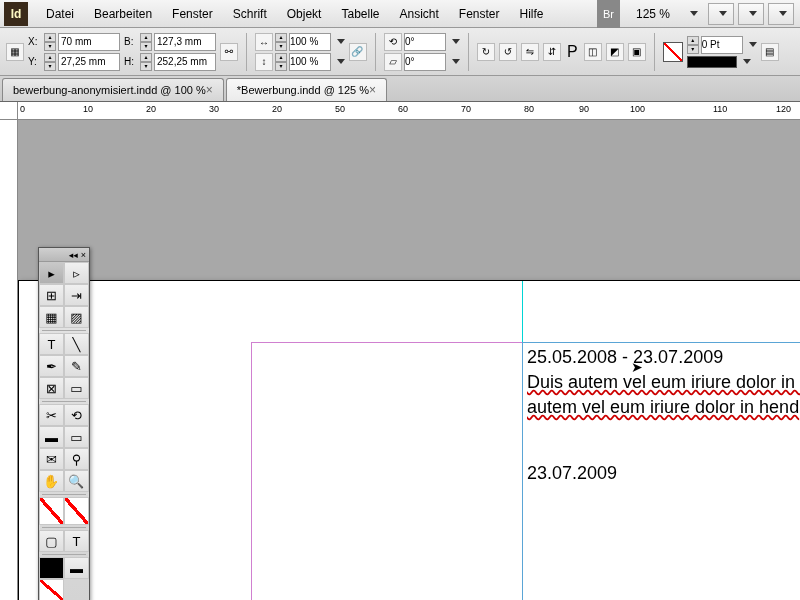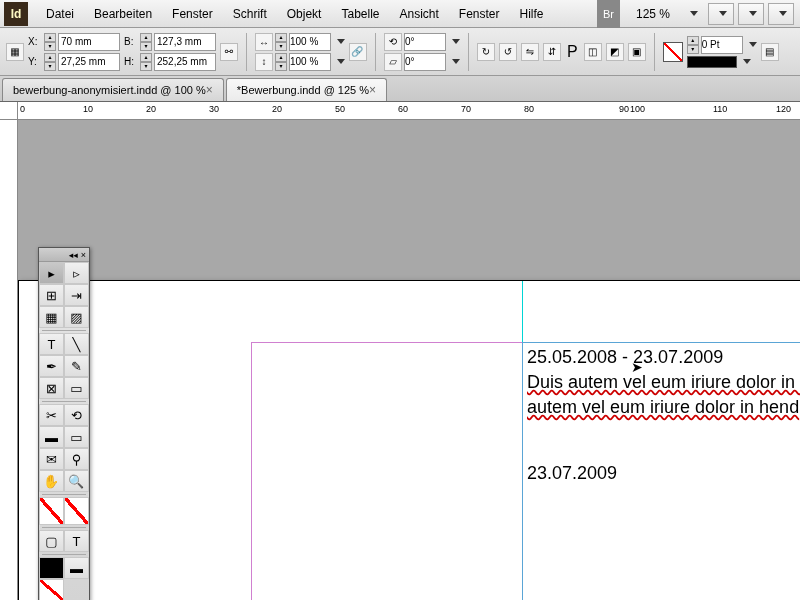--- a/index.html
+++ b/index.html
@@ -197,21 +197,21 @@
   <div class="ruler-h" style="flex:1;margin-left:0">
     <span class="tick-label" style="left:2px">0</span>
     <span class="tick-label" style="left:65px">10</span>
     <span class="tick-label" style="left:128px">20</span>
     <span class="tick-label" style="left:191px">30</span>
     <span class="tick-label" style="left:254px">20</span>
     <span class="tick-label" style="left:317px">50</span>
     <span class="tick-label" style="left:380px">60</span>
     <span class="tick-label" style="left:443px">70</span>
     <span class="tick-label" style="left:506px">80</span>
-    <span class="tick-label" style="left:601px">90</span>
+    <span class="tick-label" style="left:561px">90</span>
     <span class="tick-label" style="left:612px">100</span>
     <span class="tick-label" style="left:695px">110</span>
     <span class="tick-label" style="left:758px">120</span>
   </div>
 </div>
 
 <div class="workspace">
   <div class="ruler-v"></div>
   <div class="canvas-area">
 

